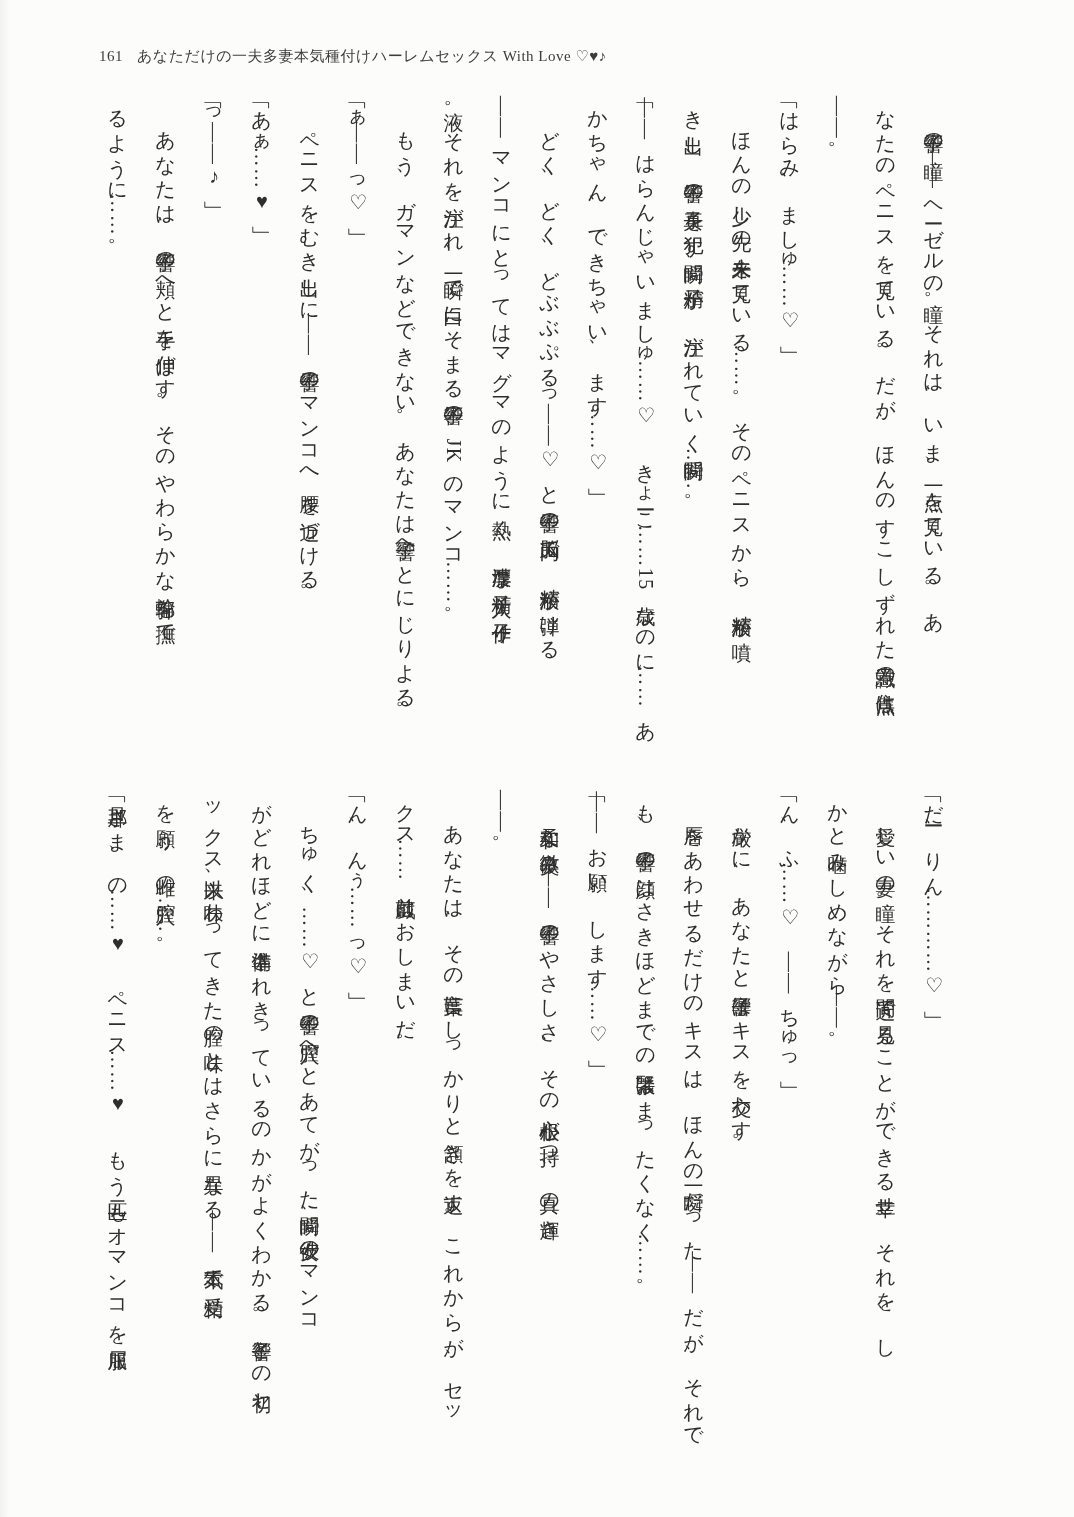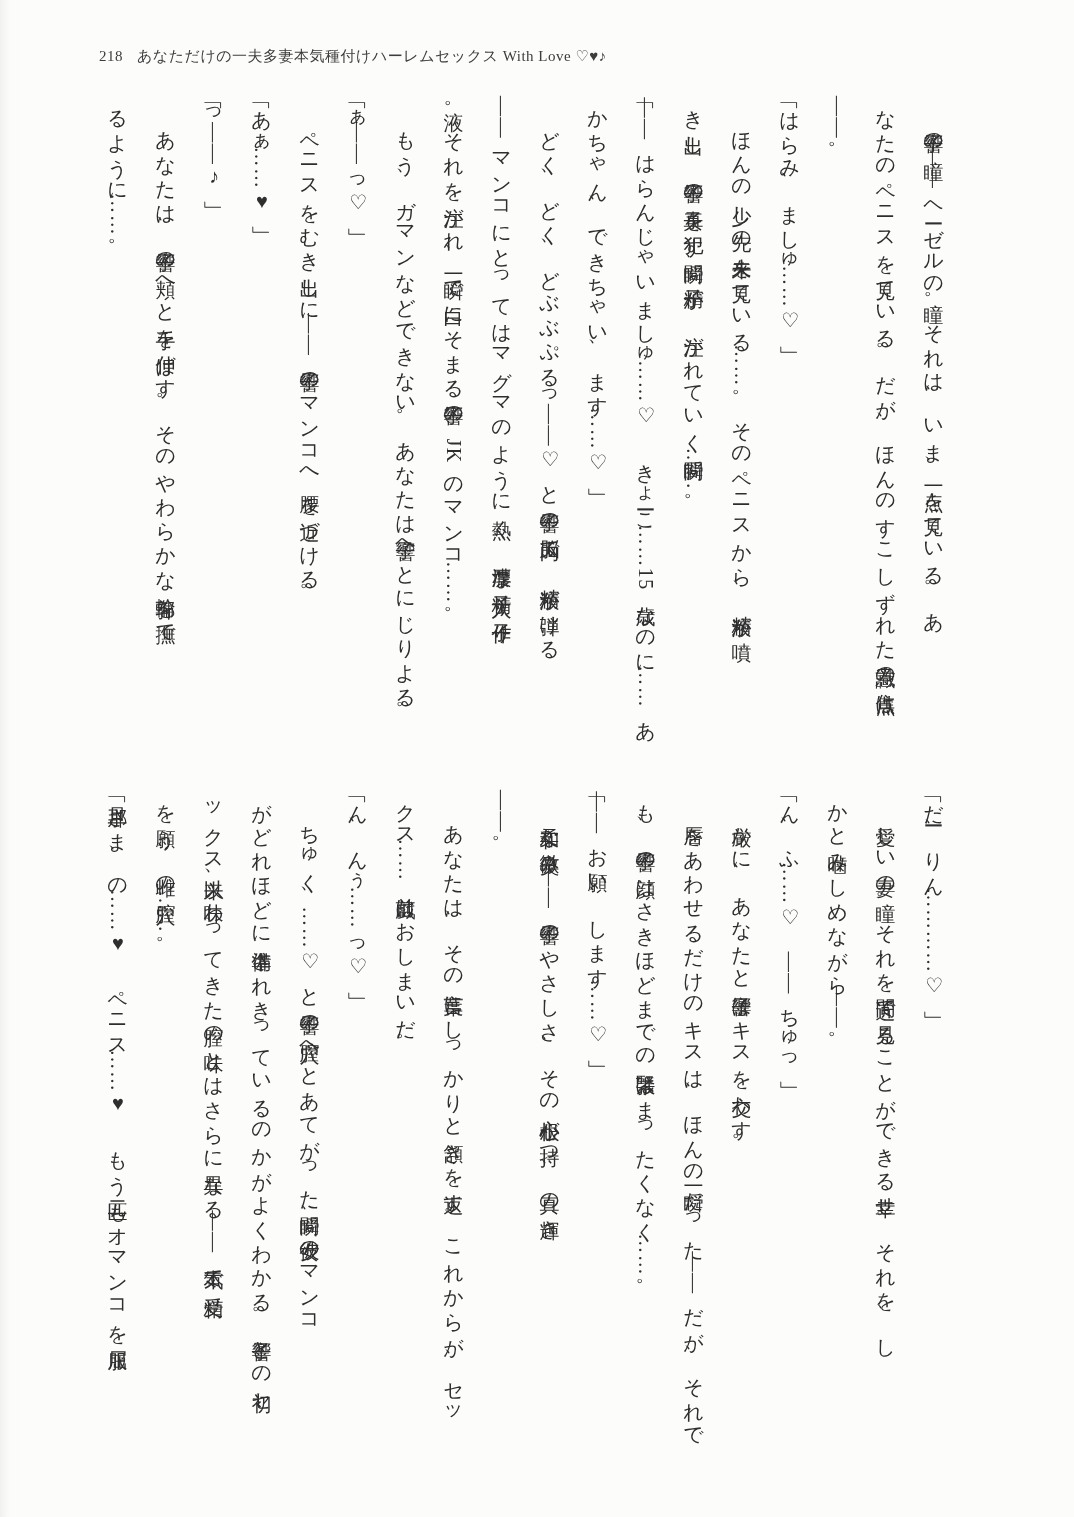--- a/index.html
+++ b/index.html
@@ -38,21 +38,21 @@
   #top-block    { top: 96px;  height: 672px; }
   #bottom-block { top: 790px; height: 682px; }
   .vline { letter-spacing: 1.5px; }
 </style>
 </head>
 <body>
 
 <div class="page">
 
   <div class="page-header">
-    <span>218</span><span class="header-title">あなただけの一夫多妻本気種付けハーレムセックス With Love ♡♥♪</span>
+    <span>161</span><span class="header-title">あなただけの一夫多妻本気種付けハーレムセックス With Love ♡♥♪</span>
   </div>
 
   <div class="vblock" id="top-block">
     <div class="vline">　響子の瞳——ヘーゼルの瞳。それは、いま、一点を見ている。あ</div>
     <div class="vline">なたのペニスを見ている。だが、ほんのすこしずれた意識の焦点は</div>
     <div class="vline">——。</div>
     <div class="vline">「はらみ、ましゅ……♡」</div>
     <div class="vline">　ほんの少し先の未来を見ている……。そのペニスから、精液が噴</div>
     <div class="vline">き出し、響子の真子を犯す瞬間、精子が、注がれていく瞬間……。</div>
     <div class="vline">「——はらんじゃいましゅ……♡　きょーこ……15歳なのに……あ</div>

